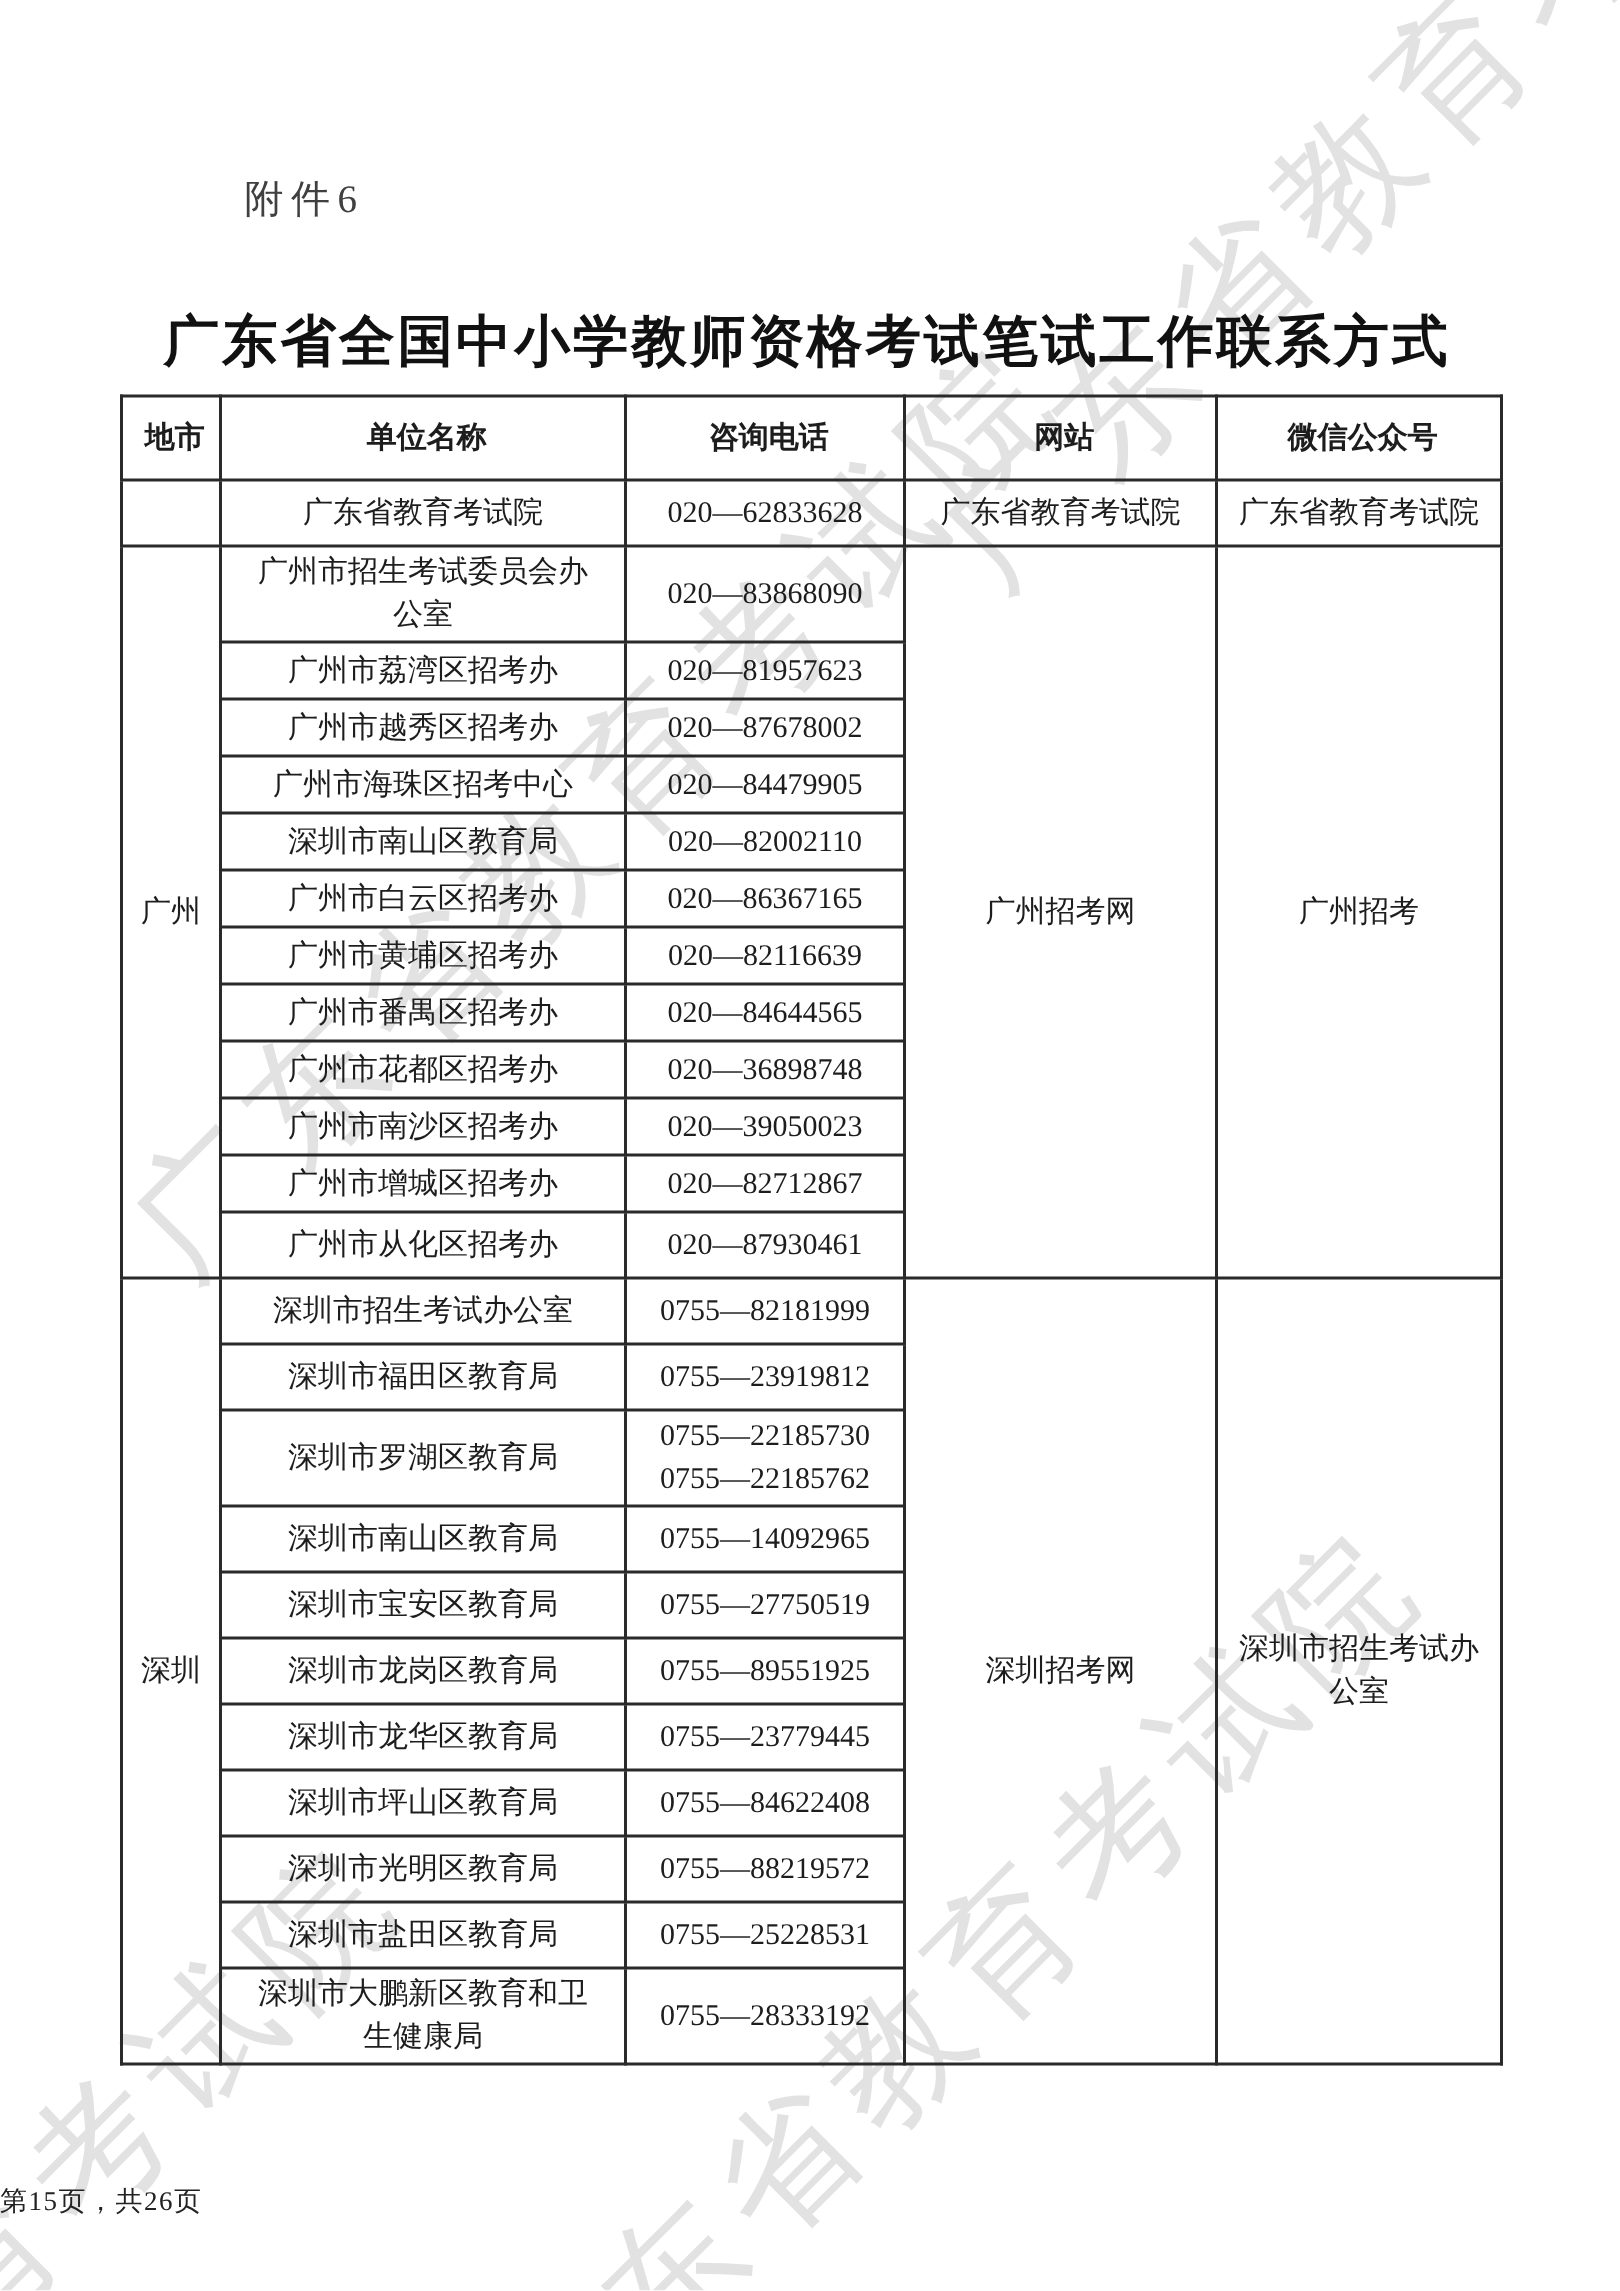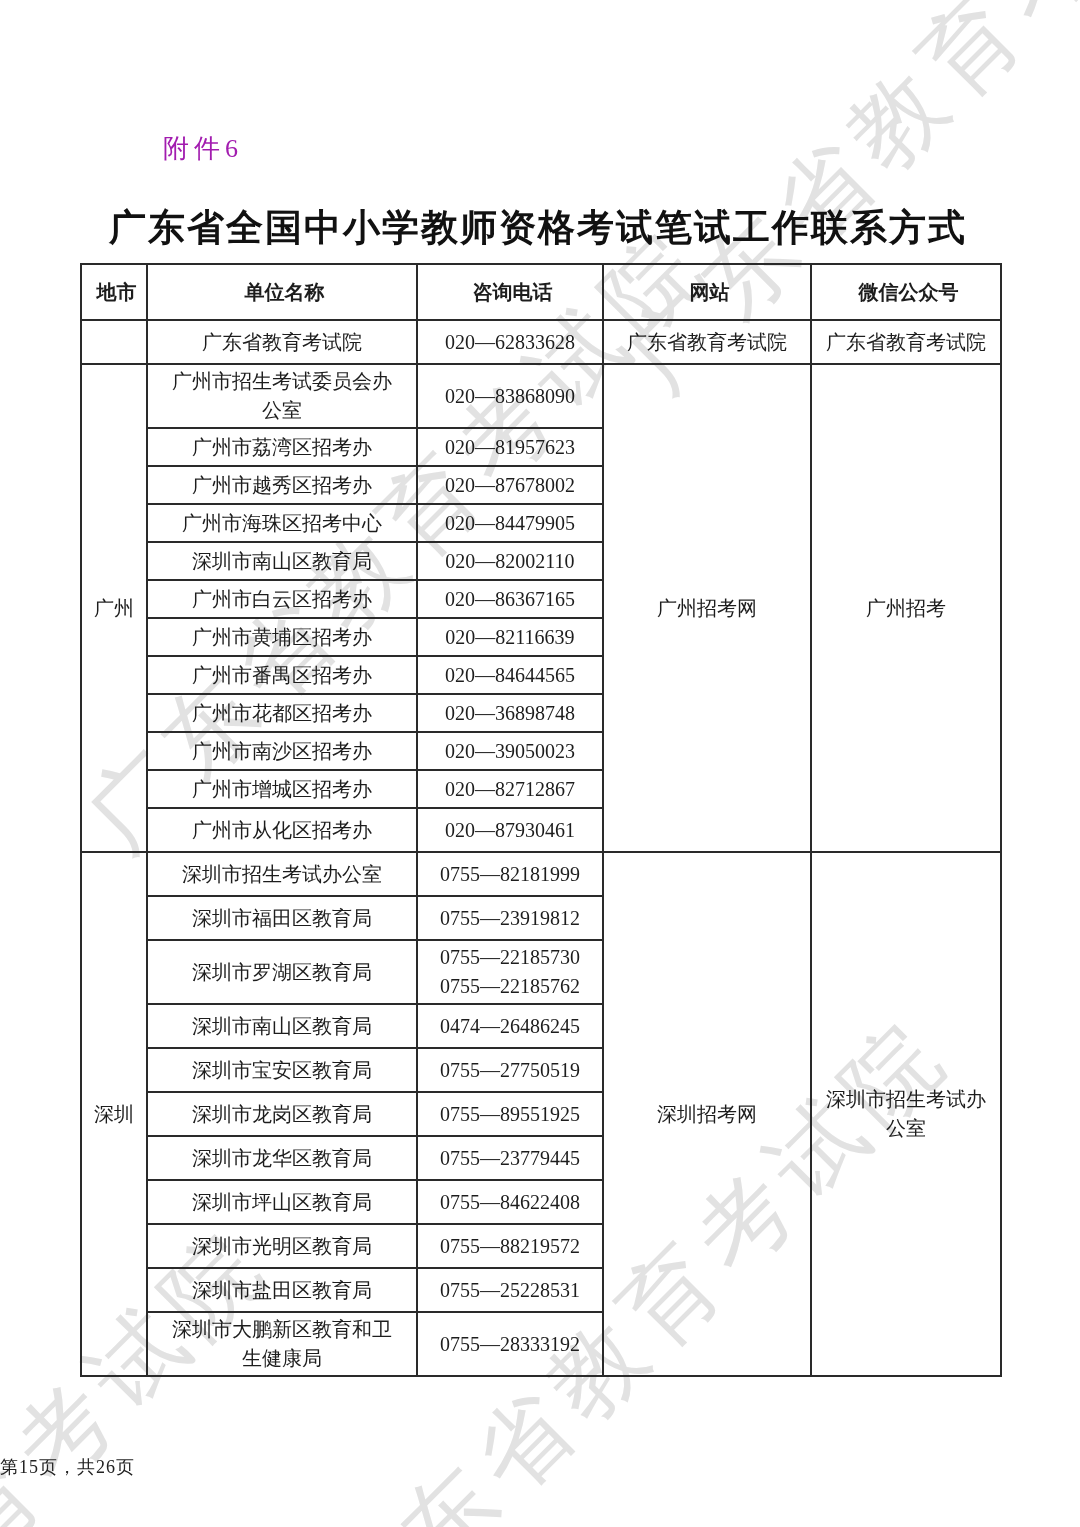--- a/index.html
+++ b/index.html
@@ -25,22 +25,22 @@
     user-select:none;
   }
   .wm-a{left:600px;top:330px;}
   .wm-b{left:60px;top:790px;}
   .wm-c{left:300px;top:1580px;}
   .wm-d{left:-380px;top:1790px;}
 
   
   .content{position:relative;z-index:1;}
   .attachment{
-    position:absolute;left:163px;top:131px;
-    font-size:26px;letter-spacing:5px;color:#a21caf;
+    position:absolute;left:163px;top:115px;
+    font-size:26px;letter-spacing:5px;color:#404040;
   }
   .doc-title{
     position:absolute;left:0;top:203px;width:1076px;
     text-align:center;
     font-family:"Liberation Sans","DejaVu Sans",sans-serif;
     font-weight:bold;font-size:37px;letter-spacing:2px;color:#111;
     margin:0;
   }
   table.contact{
     position:absolute;left:80px;top:263px;
@@ -181,21 +181,21 @@
           <td class="unit">深圳市福田区教育局</td>
           <td class="phone">0755—23919812</td>
         </tr>
         <tr class="r-tall">
           <td class="unit">深圳市罗湖区教育局</td>
           <td class="phone">0755—22185730
 0755—22185762</td>
         </tr>
         <tr class="r-med">
           <td class="unit">深圳市南山区教育局</td>
-          <td class="phone">0474—26486245</td>
+          <td class="phone">0755—14092965</td>
         </tr>
         <tr class="r-med">
           <td class="unit">深圳市宝安区教育局</td>
           <td class="phone">0755—27750519</td>
         </tr>
         <tr class="r-med">
           <td class="unit">深圳市龙岗区教育局</td>
           <td class="phone">0755—89551925</td>
         </tr>
         <tr class="r-med">

